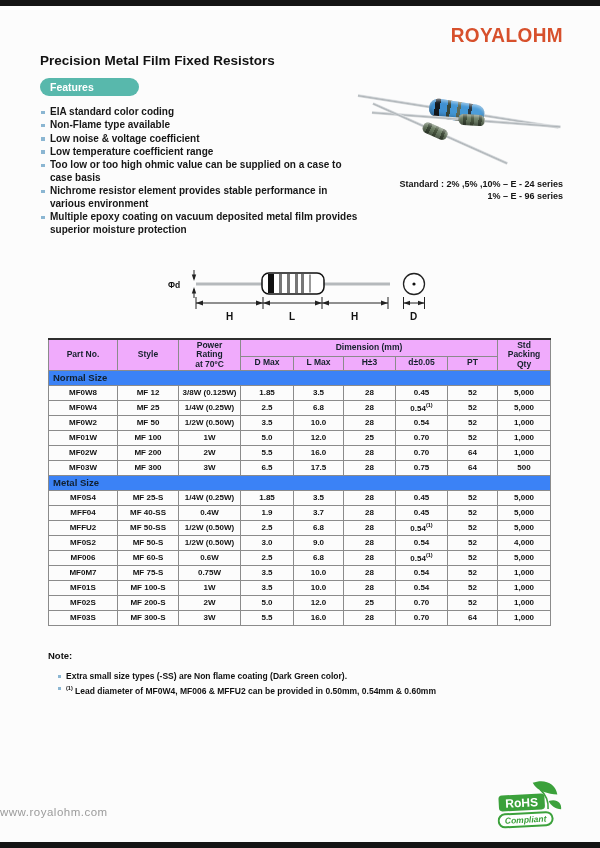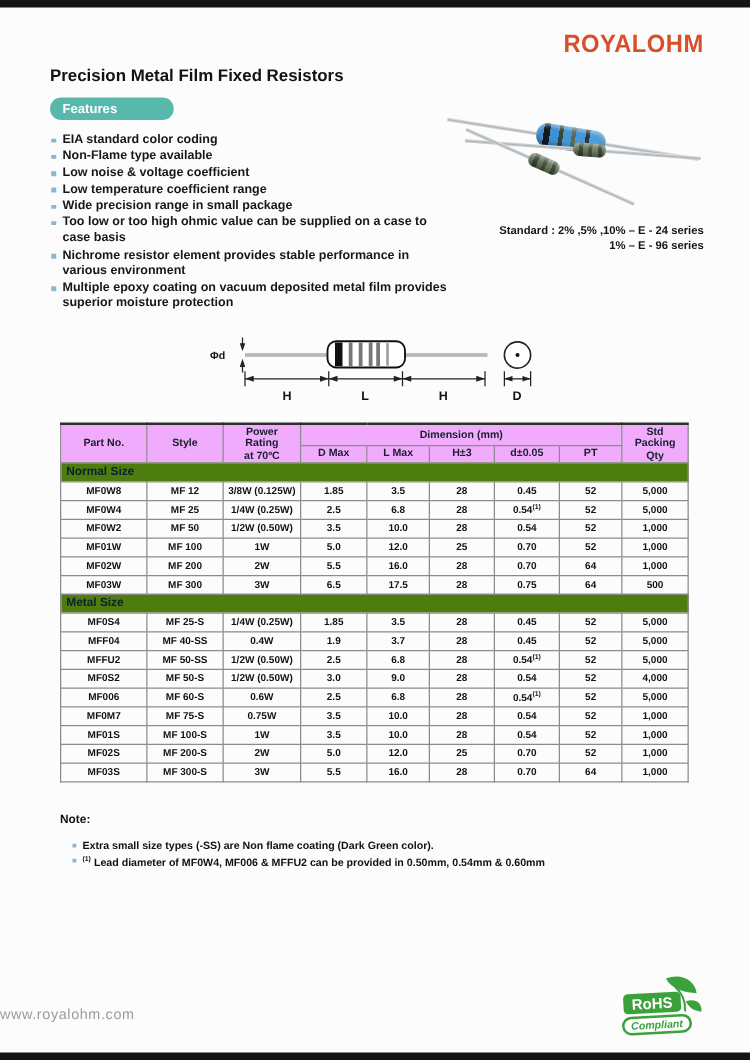--- a/index.html
+++ b/index.html
@@ -34,21 +34,21 @@
   .diagram{position:absolute;left:150px;top:250px;}
   .diagram text{font-size:10px;font-weight:700;fill:#111;}
   .diagram .phid{font-size:8.5px;}
   
   .spec-table{position:absolute;left:48px;top:338px;width:502px;border-collapse:collapse;table-layout:fixed;border:1px solid #555;border-top:2px solid #2e2e2e;}
   .spec-table th,.spec-table td{border:1px solid #8b8b8b;padding:0 2px;}
   .spec-table th{background:#f0abfc;font-size:8.5px;font-weight:700;color:#15202b;text-align:center;white-space:pre-line;line-height:9.5px;}
   .spec-table thead tr:first-child th{height:17px;}
   .spec-table thead tr:last-child th{height:14px;}
   .spec-table td{font-size:8px;font-weight:600;color:#111;text-align:center;height:15px;}
-  .spec-table tr.section-row td{background:#4d7c0f;text-align:left;font-size:9.5px;font-weight:700;color:#101f2e;padding-left:4px;height:15px;}
+  .spec-table tr.section-row td{background:#3b82f6;text-align:left;font-size:9.5px;font-weight:700;color:#101f2e;padding-left:4px;height:15px;}
   .spec-table sup{font-size:5.5px;font-weight:700;}
   
   .note{position:absolute;left:48px;top:650px;width:500px;color:#111;}
   .note-heading{font-size:9.5px;font-weight:700;margin-bottom:2px;}
   .note ul{margin:10px;padding:0;list-style:none;font-size:8.5px;font-weight:700;line-height:11.5px;}
   .note li{position:relative;padding-left:8px;}
   .note li::before{content:'';position:absolute;left:0;top:4px;width:3px;height:3px;background:#8bb6d2;}
   .note sup{font-size:5.5px;}
   
   .footer-url{position:absolute;left:0;top:806px;width:512px;text-align:left;font-size:11.5px;color:#9b9b9b;letter-spacing:.5px;}
@@ -61,21 +61,20 @@
 <div class="page">
   <div class="top-bar"></div>
   <div class="brand">ROYALOHM</div>
   <div class="title">Precision Metal Film Fixed Resistors</div>
   <div class="features-pill">Features</div>
   <ul class="features-list">
       <li>EIA standard color coding</li>
       <li>Non-Flame type available</li>
       <li>Low noise &amp; voltage coefficient</li>
       <li>Low temperature coefficient range</li>
-      <li>Wide precision range in small package</li>
       <li>Too low or too high ohmic value can be supplied on a case to case basis</li>
       <li>Nichrome resistor element provides stable performance in various environment</li>
       <li>Multiple epoxy coating on vacuum deposited metal film provides superior moisture protection</li>
     </ul>
 
   <div class="photo">
     <div class="res res-blue">
       <div class="lead lead-l"></div>
       <div class="body"></div>
       <div class="lead lead-r"></div>

